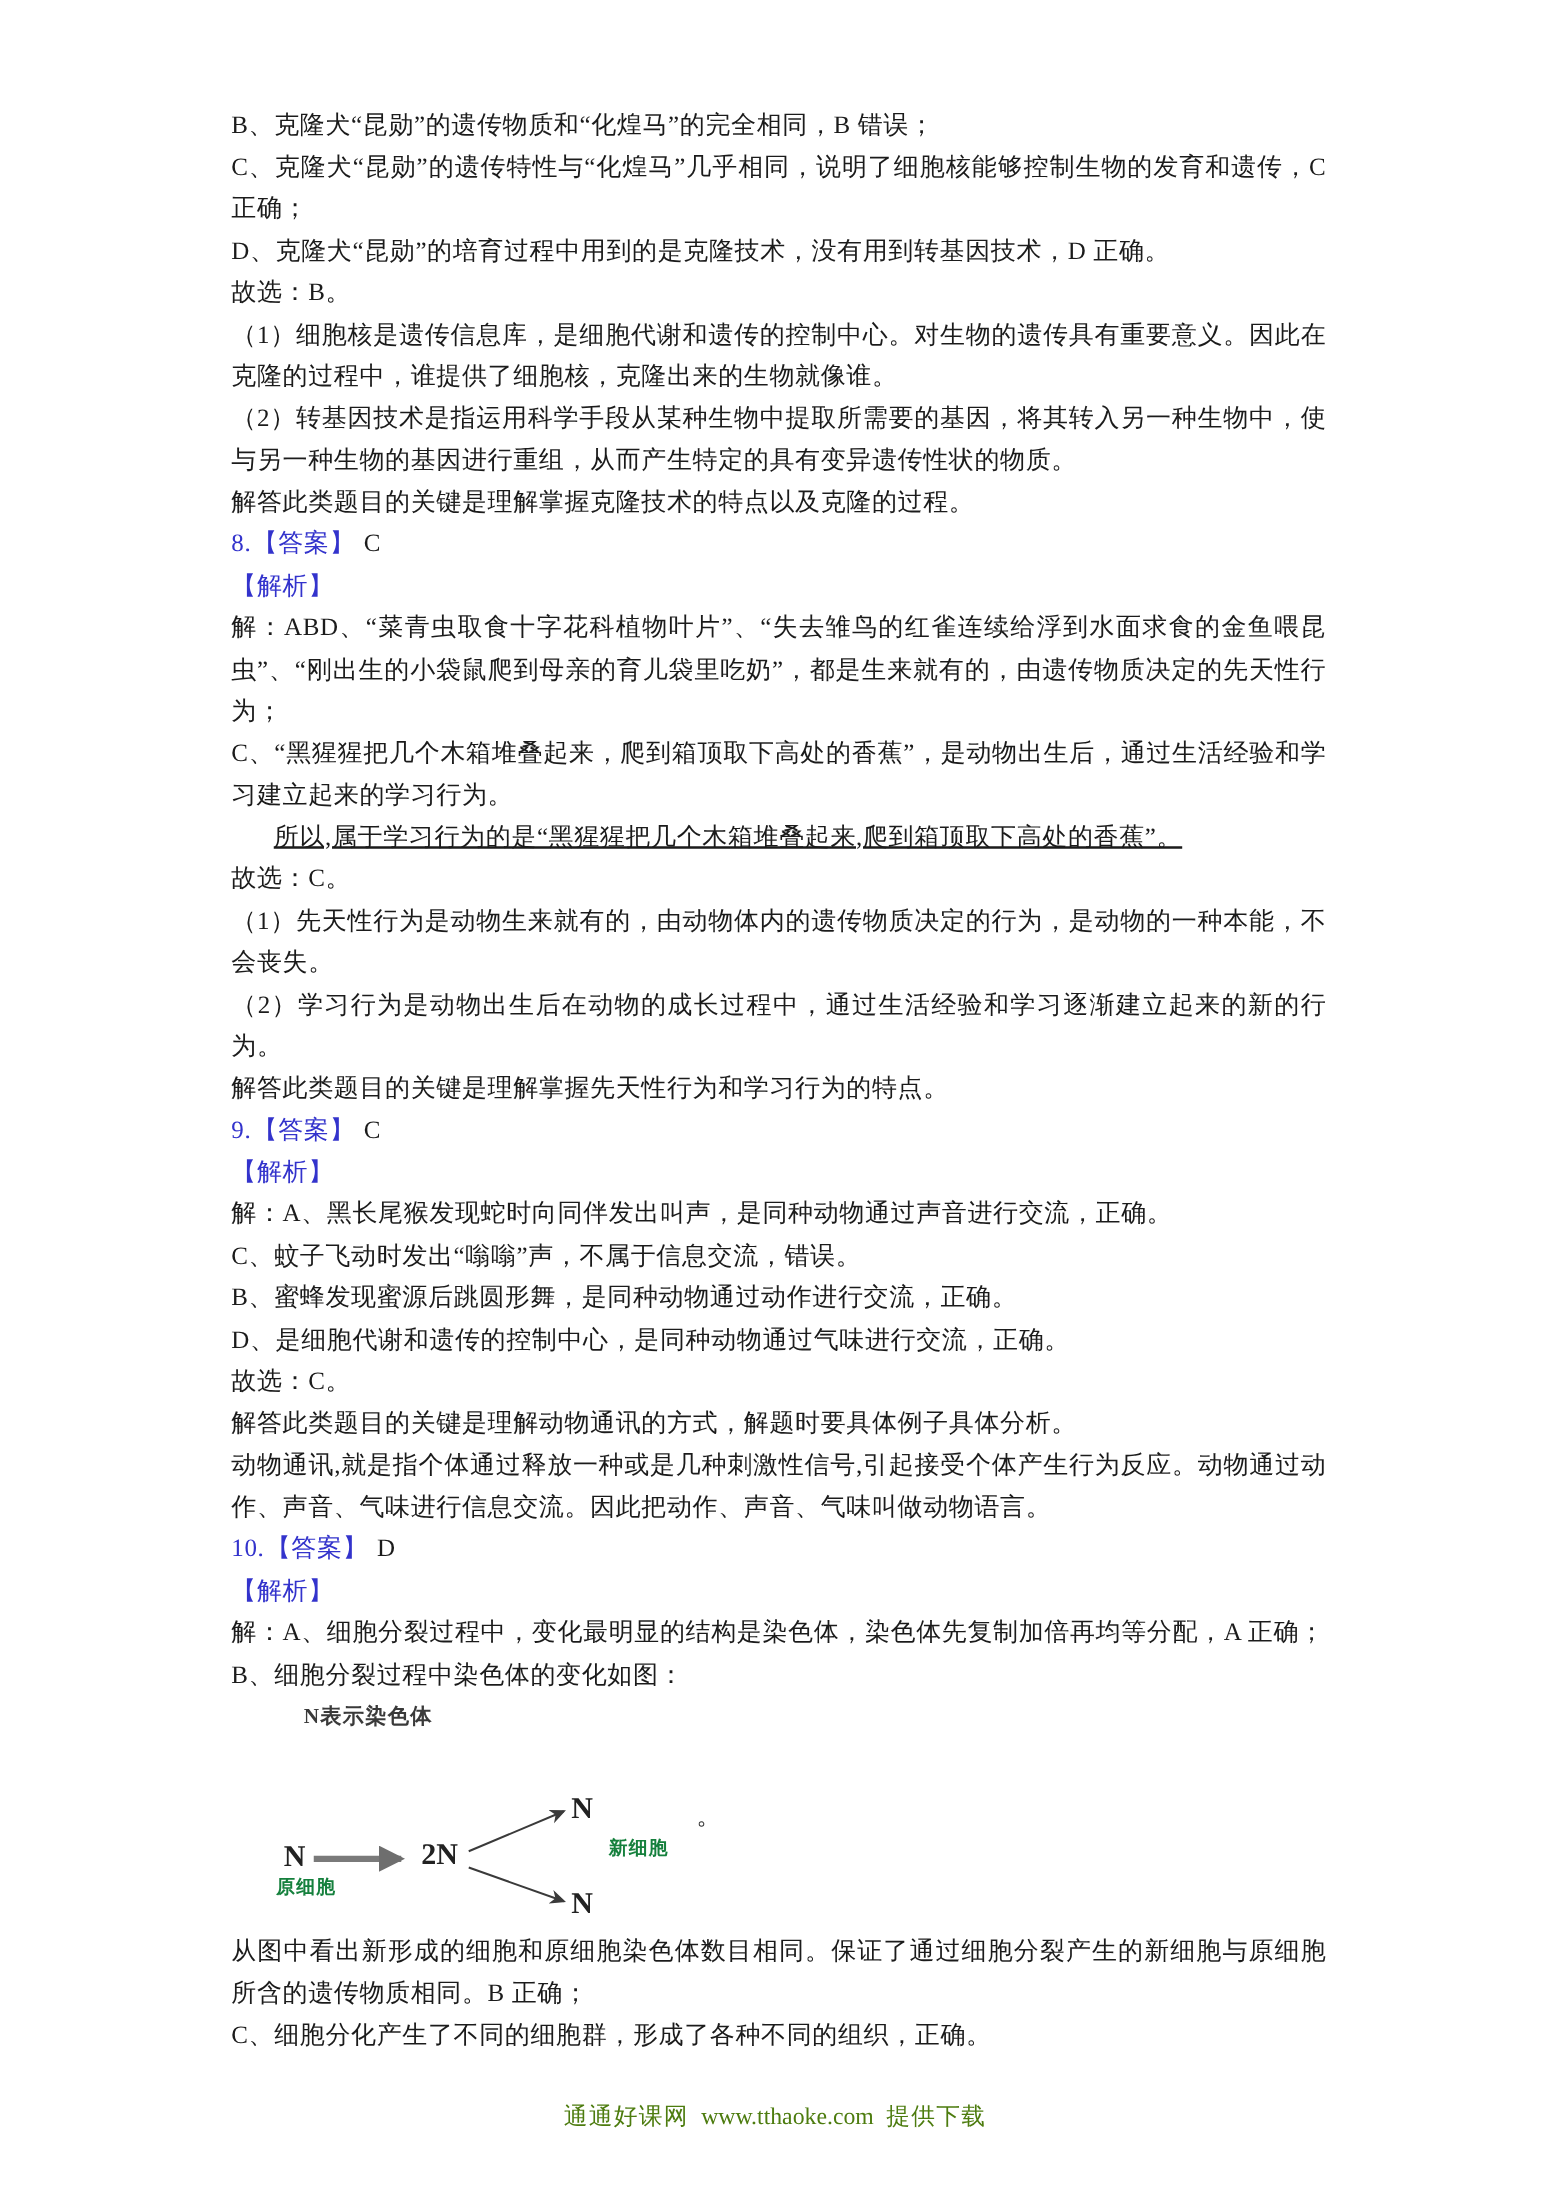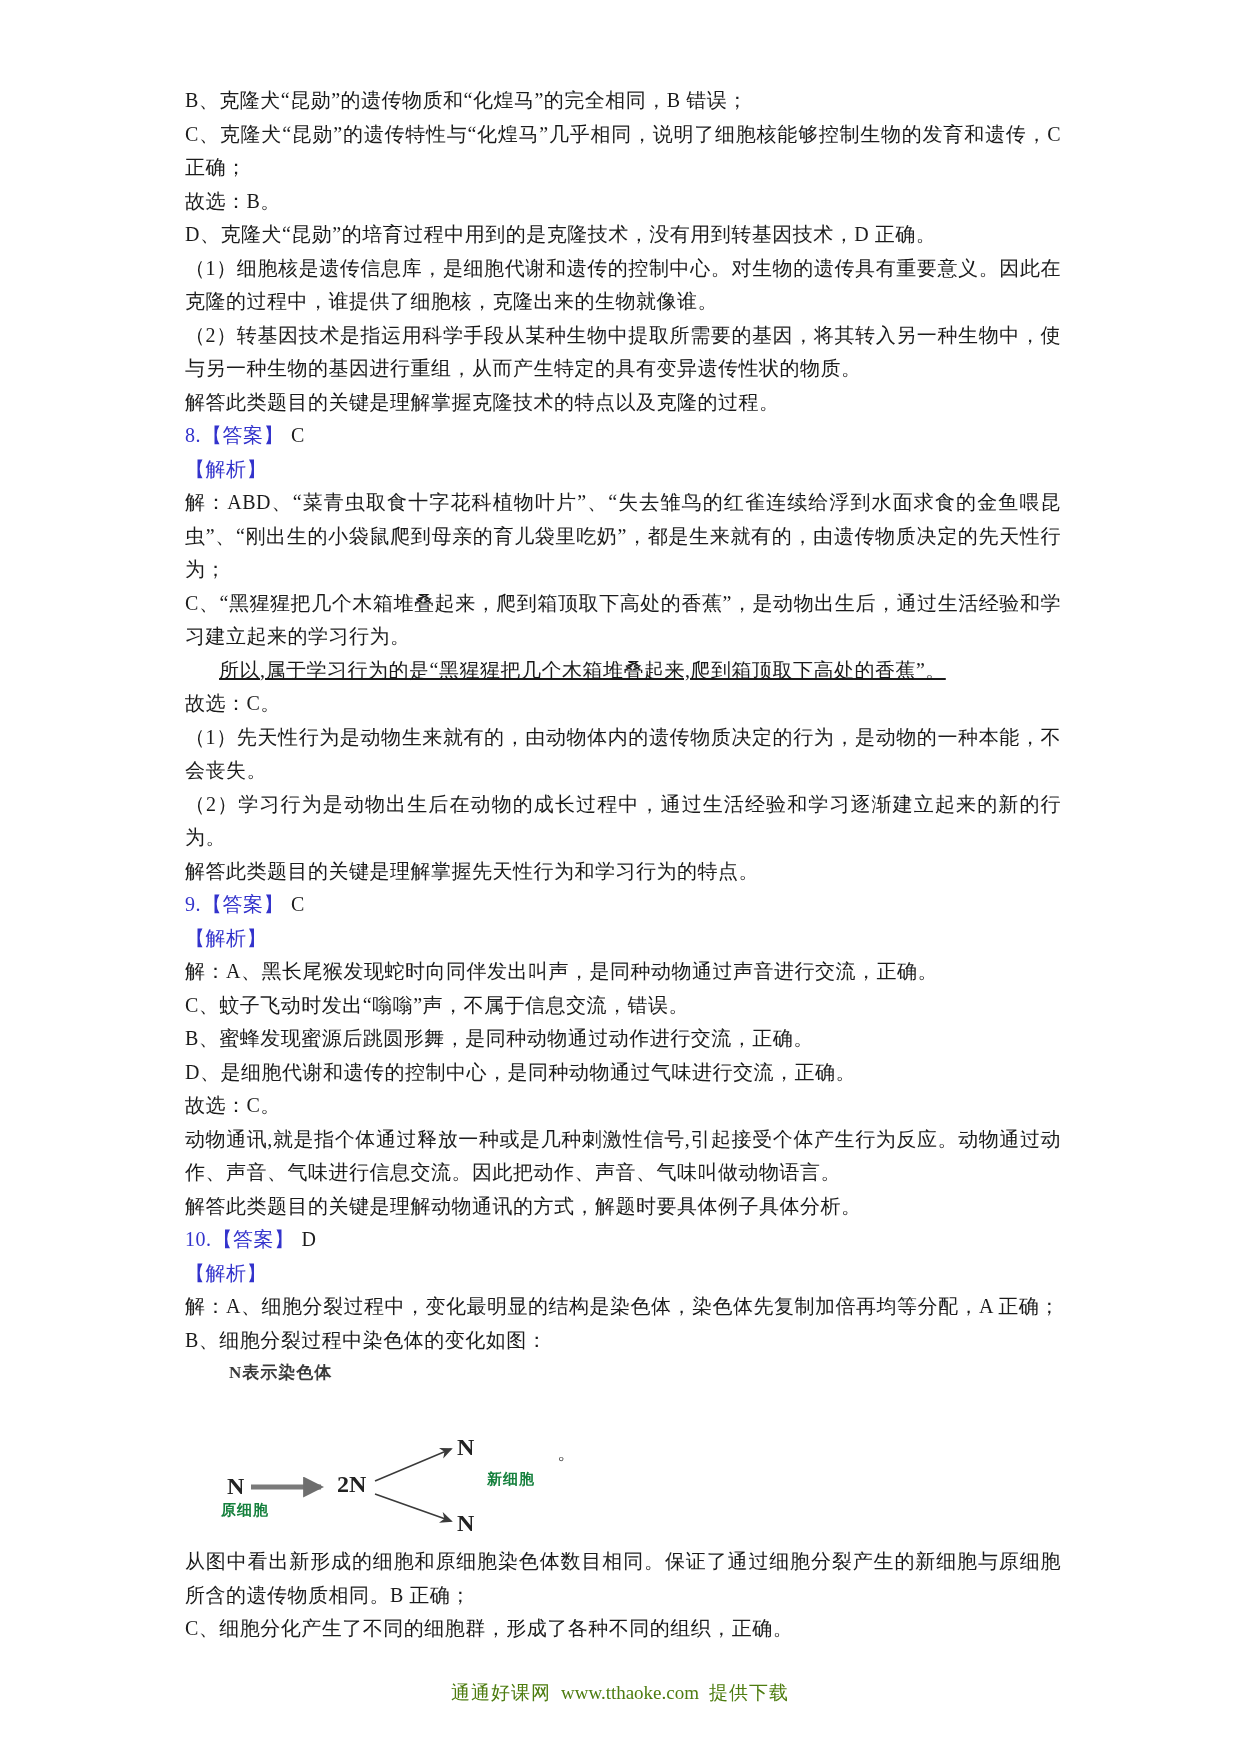--- a/index.html
+++ b/index.html
@@ -30,21 +30,21 @@
   .num { margin-right: 1px; }
   .indent { padding-left: 34px; text-decoration: underline; }
   
   .diagram {
     position: relative;
     height: 188px;
     width: 620px;
   }
   .diagram .d-caption {
     position: absolute;
-    left: 44px; top: 4px;
+    left: 58px; top: 4px;
     font-size: 17px;
     font-weight: bold;
     color: #3a3a3a;
     letter-spacing: 1px;
   }
   .d-label {
     position: absolute;
     font-weight: bold;
     font-size: 24px;
     color: #222222;
@@ -77,22 +77,22 @@
   .footer .f-url { margin: 0 10px; letter-spacing: 0; }
 </style>
 </head>
 <body>
 
 <div class="page">
   <div class="content">
 
     <p class="ln">B、克隆犬“昆勋”的遗传物质和“化煌马”的完全相同，B 错误；</p>
     <p class="ln">C、克隆犬“昆勋”的遗传特性与“化煌马”几乎相同，说明了细胞核能够控制生物的发育和遗传，C 正确；</p>
+    <p class="ln">D、克隆犬“昆勋”的培育过程中用到的是克隆技术，没有用到转基因技术，D 正确。</p>
     <p class="ln">故选：B。</p>
-    <p class="ln">D、克隆犬“昆勋”的培育过程中用到的是克隆技术，没有用到转基因技术，D 正确。</p>
     <p class="ln">（1）细胞核是遗传信息库，是细胞代谢和遗传的控制中心。对生物的遗传具有重要意义。因此在克隆的过程中，谁提供了细胞核，克隆出来的生物就像谁。</p>
     <p class="ln">（2）转基因技术是指运用科学手段从某种生物中提取所需要的基因，将其转入另一种生物中，使与另一种生物的基因进行重组，从而产生特定的具有变异遗传性状的物质。</p>
     <p class="ln">解答此类题目的关键是理解掌握克隆技术的特点以及克隆的过程。</p>
 
     <p class="ln"><span class="blue num">8.</span><span class="blue">【答案】</span><span class="ans">C</span></p>
     <p class="ln blue">【解析】</p>
     <p class="ln">解：ABD、“菜青虫取食十字花科植物叶片”、“失去雏鸟的红雀连续给浮到水面求食的金鱼喂昆虫”、“刚出生的小袋鼠爬到母亲的育儿袋里吃奶”，都是生来就有的，由遗传物质决定的先天性行为；</p>
     <p class="ln">C、“黑猩猩把几个木箱堆叠起来，爬到箱顶取下高处的香蕉”，是动物出生后，通过生活经验和学习建立起来的学习行为。</p>
     <p class="ln indent">所以,属于学习行为的是“黑猩猩把几个木箱堆叠起来,爬到箱顶取下高处的香蕉”。</p>
     <p class="ln">故选：C。</p>
@@ -100,22 +100,22 @@
     <p class="ln">（2）学习行为是动物出生后在动物的成长过程中，通过生活经验和学习逐渐建立起来的新的行为。</p>
     <p class="ln">解答此类题目的关键是理解掌握先天性行为和学习行为的特点。</p>
 
     <p class="ln"><span class="blue num">9.</span><span class="blue">【答案】</span><span class="ans">C</span></p>
     <p class="ln blue">【解析】</p>
     <p class="ln">解：A、黑长尾猴发现蛇时向同伴发出叫声，是同种动物通过声音进行交流，正确。</p>
     <p class="ln">C、蚊子飞动时发出“嗡嗡”声，不属于信息交流，错误。</p>
     <p class="ln">B、蜜蜂发现蜜源后跳圆形舞，是同种动物通过动作进行交流，正确。</p>
     <p class="ln">D、是细胞代谢和遗传的控制中心，是同种动物通过气味进行交流，正确。</p>
     <p class="ln">故选：C。</p>
+    <p class="ln">解答此类题目的关键是理解动物通讯的方式，解题时要具体例子具体分析。</p>
     <p class="ln">动物通讯,就是指个体通过释放一种或是几种刺激性信号,引起接受个体产生行为反应。动物通过动作、声音、气味进行信息交流。因此把动作、声音、气味叫做动物语言。</p>
-    <p class="ln">解答此类题目的关键是理解动物通讯的方式，解题时要具体例子具体分析。</p>
 
     <p class="ln"><span class="blue num">10.</span><span class="blue">【答案】</span><span class="ans">D</span></p>
     <p class="ln blue">【解析】</p>
     <p class="ln">解：A、细胞分裂过程中，变化最明显的结构是染色体，染色体先复制加倍再均等分配，A 正确；</p>
     <p class="ln">B、细胞分裂过程中染色体的变化如图：</p>
 
     <div class="diagram">
       <span class="d-caption">N表示染色体</span>
       <svg class="d-svg" width="430" height="188" viewBox="0 0 430 188">
         <defs>

